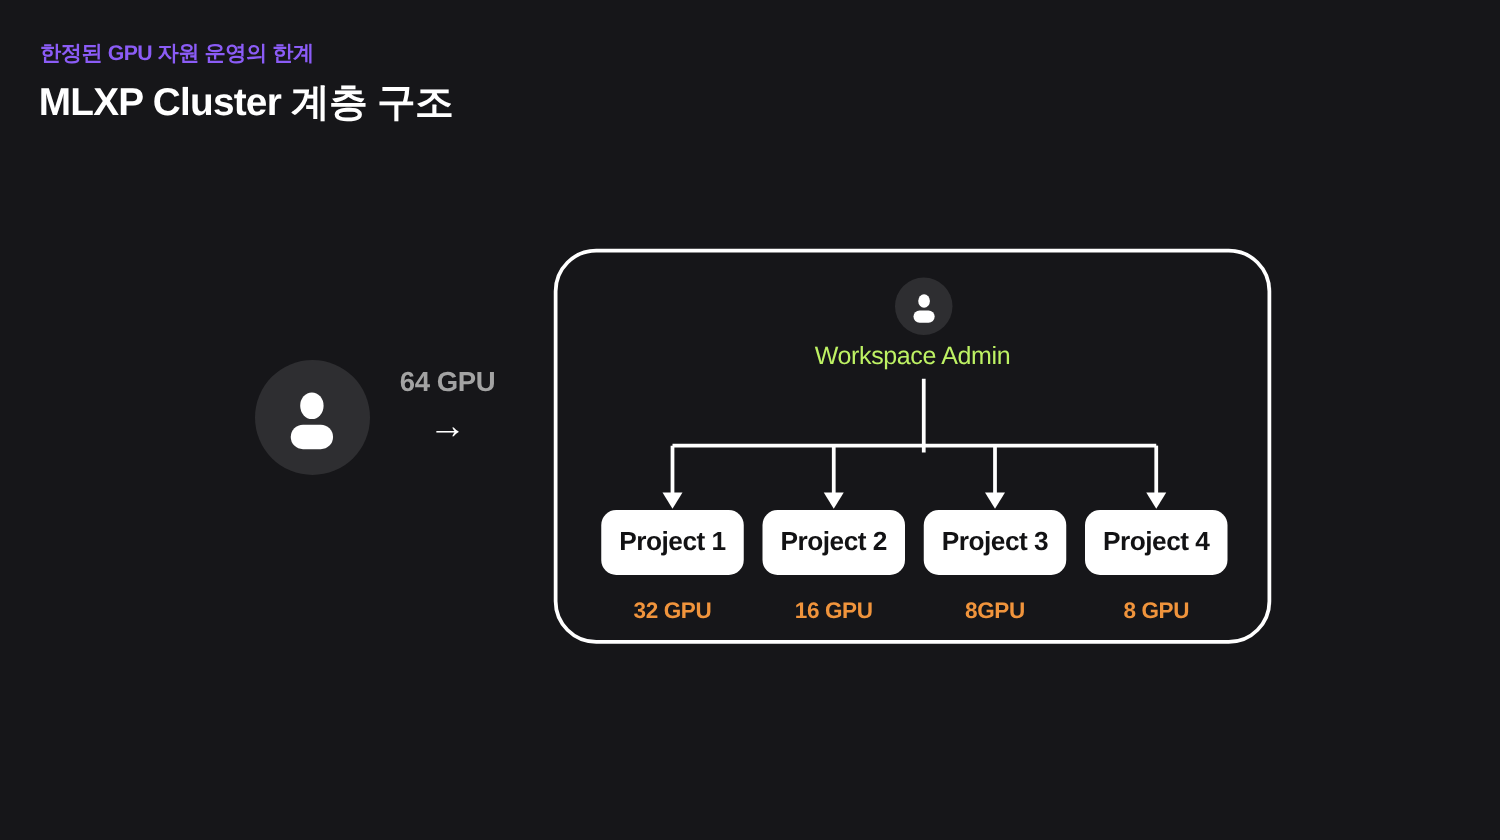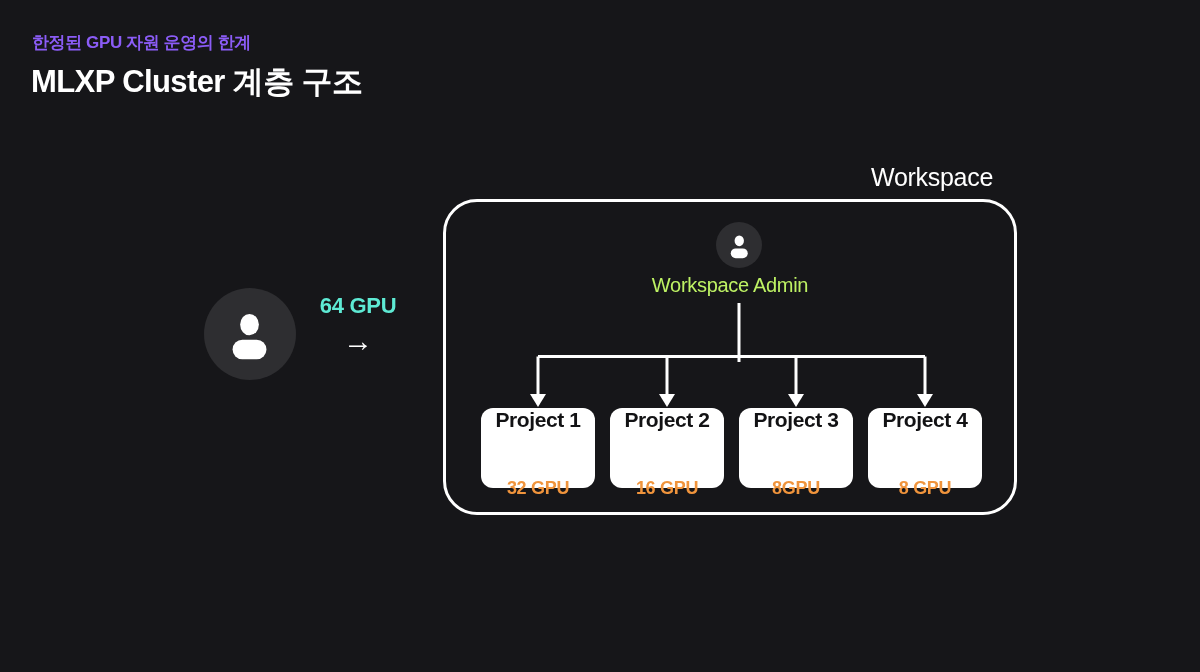--- a/index.html
+++ b/index.html
@@ -60,21 +60,21 @@
 
   .gpu-arrow-group {
     position: absolute;
     left: 318px; top: 293px; width: 80px;
     text-align: center;
   }
   .gpu-big {
     font-size: 22px;
     font-weight: 700;
     letter-spacing: -0.3px;
-    color: #5eead4;
+    color: #a3a3a3;
   }
   .flow-arrow {
     margin-top: 7px;
     font-size: 30px;
     line-height: 30px;
     font-weight: 400;
     color: #ffffff;
   }
 
   
@@ -103,25 +103,25 @@
     color: #bef264;
   }
   .connector {
     position: absolute;
     left: 0; top: 0;
     width: 574px; height: 316px;
   }
   .project-box {
     position: absolute;
     top: 206px;
-    width: 114px; height: 80px;
+    width: 114px; height: 52px;
     background: #ffffff;
     border-radius: 12px;
     display: flex;
-    align-items: flex-start;
+    align-items: center;
     justify-content: center;
   }
   .project-box span {
     font-size: 21px;
     font-weight: 700;
     letter-spacing: -0.4px;
     color: #121214;
   }
   .p1 { left: 35px; }
   .p2 { left: 164px; }
@@ -151,21 +151,20 @@
       <ellipse cx="32" cy="22" rx="10.5" ry="12" fill="#ffffff"></ellipse>
       <rect x="13" y="39" width="38" height="22" rx="11" fill="#ffffff"></rect>
     </svg>
   </div>
 
   <div class="gpu-arrow-group">
     <div class="gpu-big">64 GPU</div>
     <div class="flow-arrow">→</div>
   </div>
 
-  <div class="workspace-label">Workspace</div>
 
   <div class="workspace-box">
 
     <svg class="connector" viewBox="0 0 574 316">
       <g stroke="#ffffff" stroke-width="3" fill="none">
         <path d="M293 101 V160"></path>
         <path d="M92 154.5 H479"></path>
         <path d="M92 154.5 V193"></path>
         <path d="M221 154.5 V193"></path>
         <path d="M350 154.5 V193"></path>

